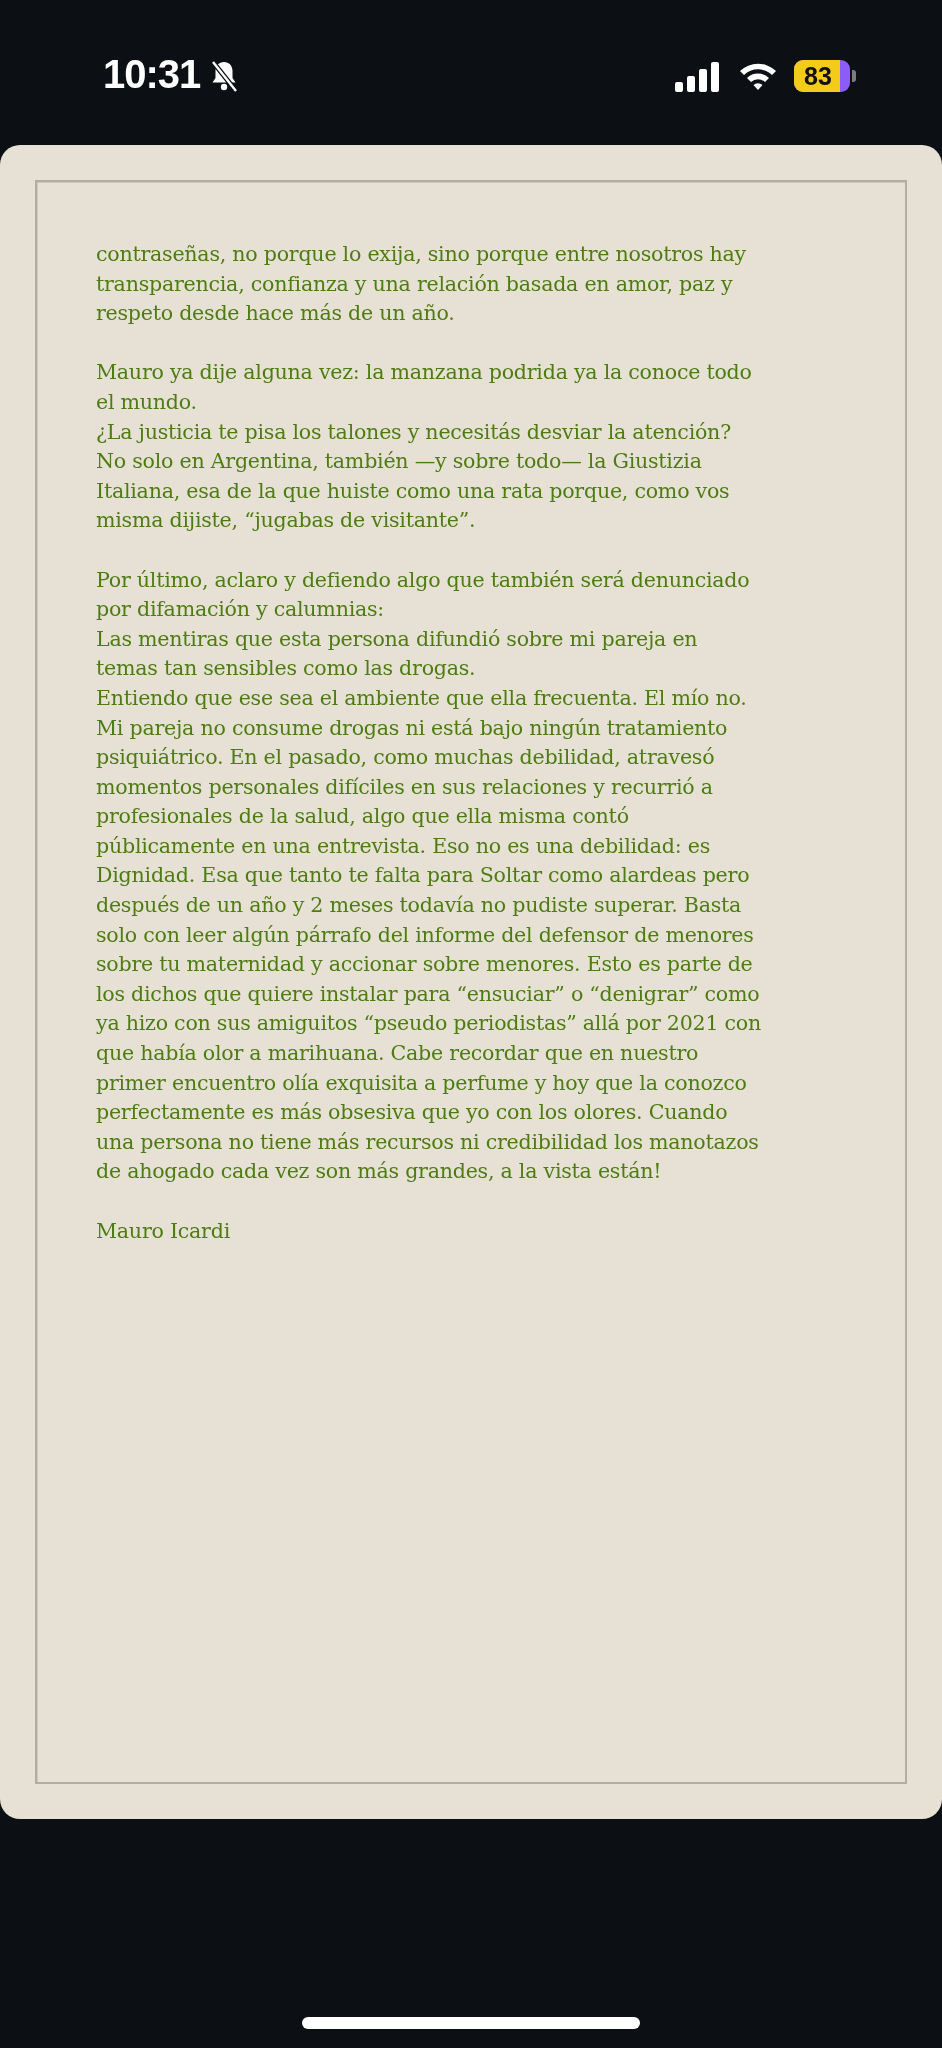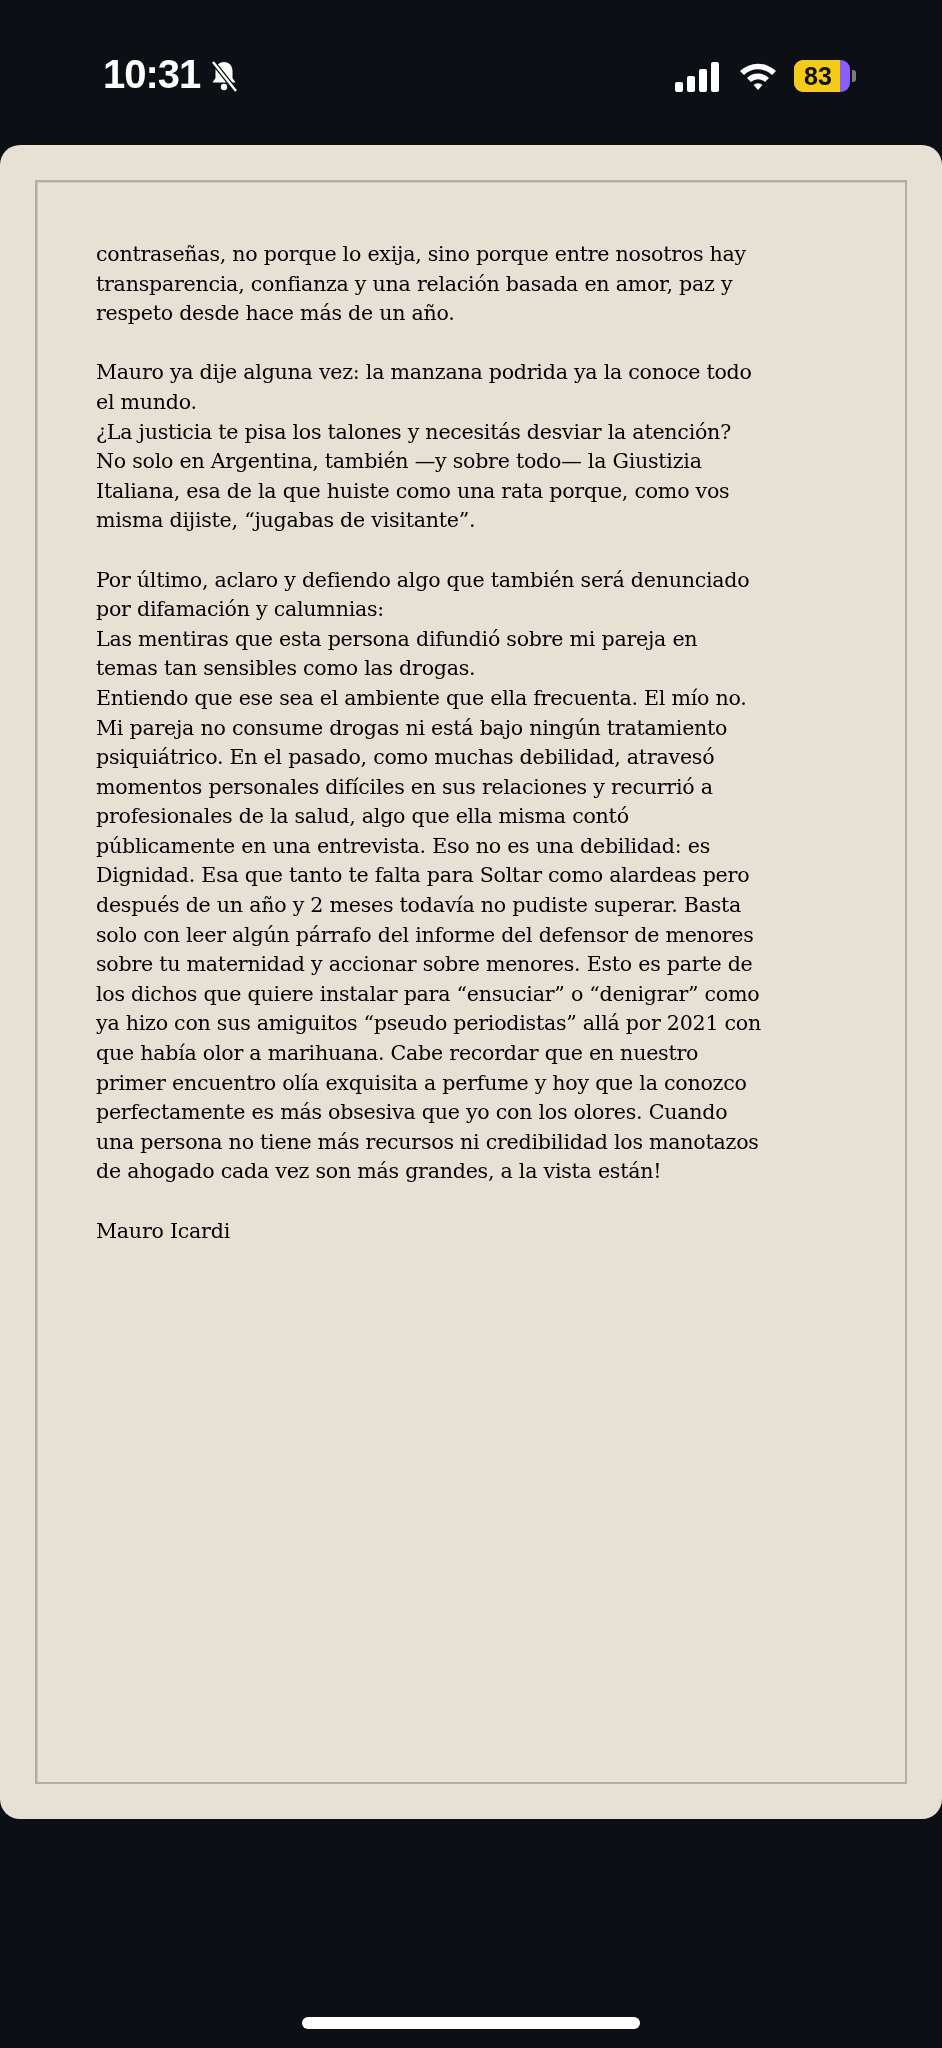--- a/index.html
+++ b/index.html
@@ -30,21 +30,21 @@
     position:absolute; left:0; top:145px; width:942px; height:1674px;
     background:#e6e0d5; border-radius:20px;
   }
   .frame {
     position:absolute; left:35px; top:35px; width:868px; height:1600px;
     border:2px solid #b3ada0; box-shadow: inset 1px 1px 0 #cfc9bd;
   }
   .letter {
     position:absolute; left:96px; top:95px; width:760px;
     font-family:"DejaVu Serif", "Liberation Serif", serif;
-    font-size:20.6px; line-height:29.6px; color:#000000; letter-spacing:-0.25px;
+    font-size:20.6px; line-height:29.6px; color:#4d7c0f; letter-spacing:-0.25px;
   }
   .para { margin:0 0 29.6px 0; }
   .line { display:block; white-space:nowrap; }
   .home-indicator {
     position:absolute; left:302px; top:2017px; width:338px; height:12px; border-radius:6px; background:#fff;
   }
 </style>
 </head>
 <body>
 

